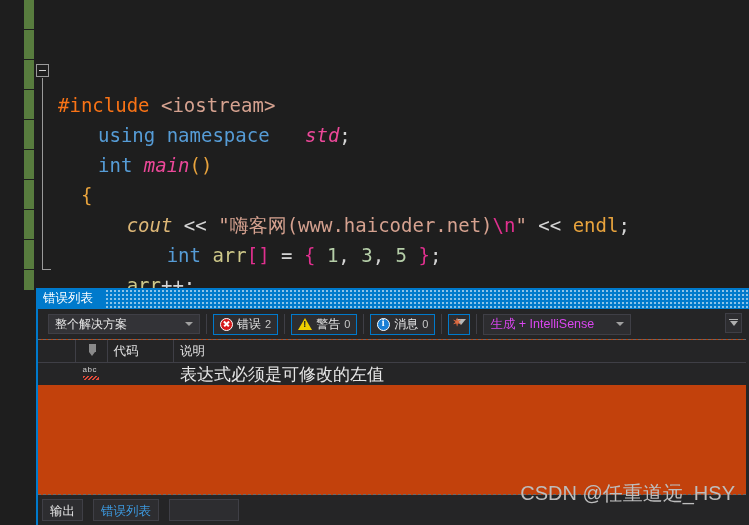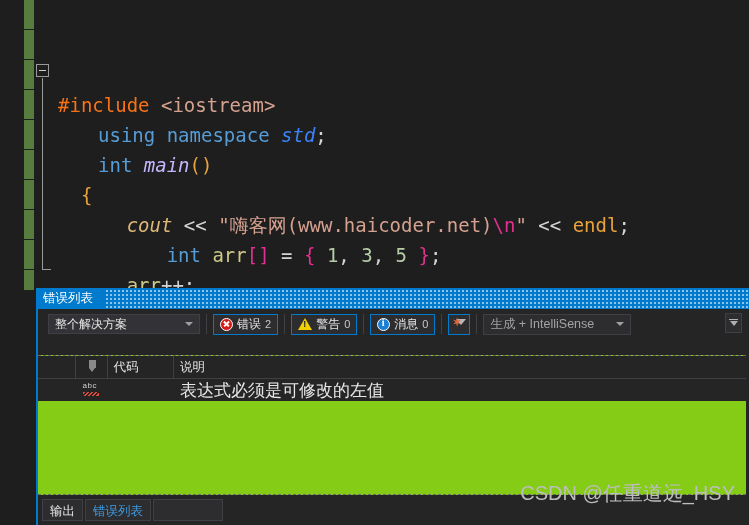--- a/index.html
+++ b/index.html
@@ -62,23 +62,23 @@
     white-space: pre;
     color: #d4d4d4;
   }
   .ln { height: 30px; display: block; padding-left: 6px; }
   .ln.hl { background: #2a2a2a; }
 
   .t-plain   { color: #d4d4d4; }
   .t-pp      { color: #f97316; }
   .t-header  { color: #d6a290; }
   .t-kw      { color: #569cd6; margin-left: 40px; }
-  .t-ns      { color: #3b82f6; font-style: italic; }
+  .t-ns      { color: #ec4899; font-style: italic; margin-left: 24px; }
   .t-fn      { color: #ddb777; font-style: italic; }
-  .t-fn2     { color: #c4b5fd; font-style: italic; text-align: right; }
+  .t-fn2     { color: #ec4899; font-style: italic; text-align: right; }
   .t-paren   { color: #e8a33d; }
   .t-brace   { color: #e8a33d; }
   .t-str     { color: #d6a290; }
   .t-esc     { color: #e1308f; }
   .t-op      { color: #e8a33d; }
   .t-num     { color: #b5cea8; }
   .t-brk     { color: #e1308f; }
   .t-var     { color: #cfc98a; }
   .t-ret     { color: #e05a2b; }
   .t-punct   { color: #d4d4d4; }
@@ -190,21 +190,21 @@
     width: 2px; height: 5px; background: #b8b8b8;
   }
   .filter-btn .xmark {
     position: absolute; left: 3px; top: 2px; color: #e06a40;
     font-size: 11px; font-weight: bold; line-height: 11px;
     font-family: "Liberation Sans", sans-serif;
   }
   .combo2 {
     width: 148px; height: 21px;
     background: #2d2d30; border: 1px solid #3f3f46;
-    color: #a3a3a3; font-size: 12.5px;
+    color: #d946ef; font-size: 12.5px;
     display: flex; align-items: center; box-sizing: border-box;
     padding-left: 6px;
   }
   .combo2 .cap { flex: 1; }
   .combo2 .caret {
     width: 0; height: 0; margin-right: 6px;
     border-left: 4px solid transparent; border-right: 4px solid transparent;
     border-top: 4px solid #a0a0a0;
   }
   .overflow-btn {
@@ -222,23 +222,22 @@
     position: absolute; left: 3px; top: 5px; width: 9px; height: 1px;
     background: #b0b0b0;
   }
 
   
   .grid {
     position: absolute; left: 0; top: 30px; right: 0; bottom: 30px;
     border-top: 1px dashed #6a6a6a;
     border-bottom: 1px dashed #6a6a6a;
     box-sizing: border-box;
-    background: #84cc16;
+    background: #c2410c;
     overflow: hidden;
-    margin-top: 16px;
   }
   .grid-head {
     display: flex; height: 22px; align-items: stretch;
     border-bottom: 1px solid #3f3f46;
     background: #252526;
   }
   .gh {
     color: #e6e6e6; font-size: 12.5px; line-height: 22px;
     border-right: 1px solid #3f3f46; padding-left: 6px;
     box-sizing: border-box; position: relative;
@@ -275,21 +274,21 @@
   }
   .abc-icon .sq {
     position: absolute; left: 0; top: 10px; width: 16px; height: 4px;
     background-image: repeating-linear-gradient(
       135deg, #e04a3a 0 1.5px, transparent 1.5px 3px);
   }
 
   
   .tabs {
     position: absolute; left: 0; bottom: 0; right: 0; height: 30px;
-    display: flex; align-items: center; padding-left: 4px; gap: 0;
+    display: flex; align-items: center; padding-left: 4px; gap: 8px;
     background: #252526;
   }
   .tab {
     height: 22px; line-height: 22px; padding: 0 7px;
     font-size: 12.5px; color: #e6e6e6;
     background: #2d2d30; border: 1px solid #3f3f46;
     box-sizing: border-box; margin-right: 2px;
   }
   .tab.active { color: #3d9ae0; }
   .tab.blank { width: 70px; }

